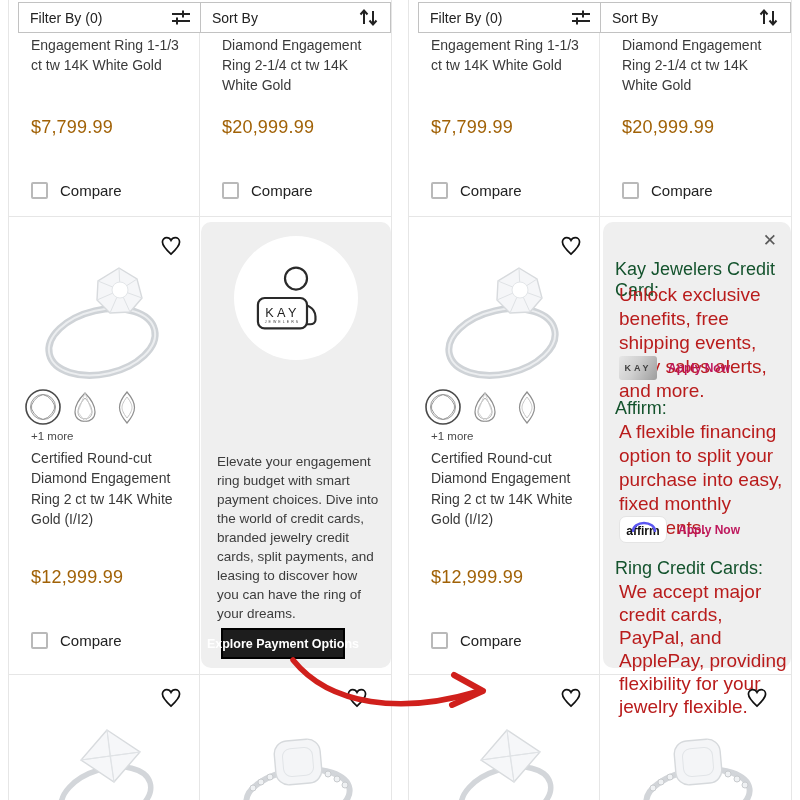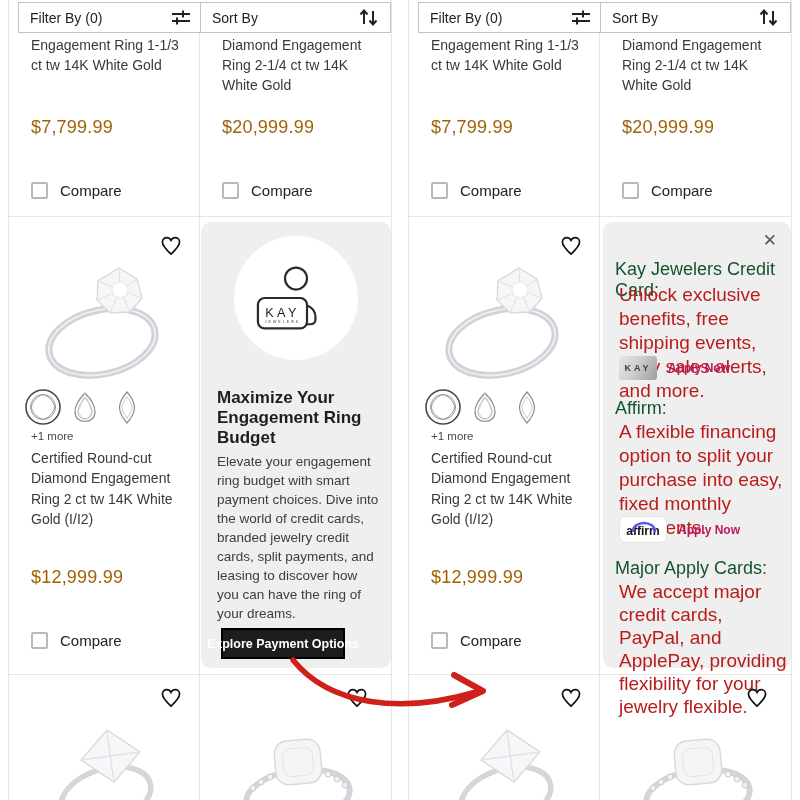--- a/index.html
+++ b/index.html
@@ -180,21 +180,20 @@
   </div>
 
   <div class="gray-card" style="left:192px;top:222px;width:190px;height:446px">
     <div class="promo-circle">
       <svg width="88" height="84" viewBox="0 0 104 80">
         <use href="#icon-kay-person"></use>
         <text x="36" y="62" text-anchor="middle" font-size="15" letter-spacing="4" fill="#1e1e1e" font-family="Liberation Sans, sans-serif">KAY</text>
         <text x="36" y="70" text-anchor="middle" font-size="4.2" letter-spacing="2.4" fill="#3a3a3a" font-family="Liberation Sans, sans-serif">JEWELERS</text>
       </svg>
     </div>
-    <div class="promo-h">Maximize Your Engagement Ring Budget</div>
     <div class="promo-b">Elevate your engagement ring budget with smart payment choices. Dive into the world of credit cards, branded jewelry credit cards, split payments, and leasing to discover how you can have the ring of your dreams.</div>
     <div class="btn">Explore Payment Options</div>
   </div>
 
   <div class="vline" style="left:190px;top:217px;height:457px"></div>
   <div class="hline" style="top:674px"></div>
 
   <svg class="heart" style="left:151px;top:688px" viewBox="0 0 22 21">
       <use href="#icon-heart"></use>
     </svg>
@@ -280,21 +279,21 @@
     <div class="badge-row" style="top:294px">
       <span class="affirm-badge">
         <svg class="affirm-arc" width="26" height="12">
           <path d="M2 11 A 11 8 0 0 1 24 11" fill="none" stroke="#5a55f0" stroke-width="2.4" stroke-linecap="round"></path>
         </svg>
         <span>affirm</span>
       </span>
       <span class="apply">Apply Now</span>
     </div>
 
-    <div class="panel-h" style="top:336px">Major Apply Cards:</div>
+    <div class="panel-h" style="top:336px">Ring Credit Cards:</div>
     <div class="panel-b" style="top:358px;width:168px;line-height:23px">We accept major credit cards, PayPal, and ApplePay, providing flexibility for your jewelry flexible.</div>
   </div>
 
   <div class="vline" style="left:190px;top:217px;height:457px"></div>
   <div class="hline" style="top:674px"></div>
 
   <svg class="heart" style="left:151px;top:688px" viewBox="0 0 22 21">
       <use href="#icon-heart"></use>
     </svg>
   <svg class="heart" style="left:337px;top:688px" viewBox="0 0 22 21">

